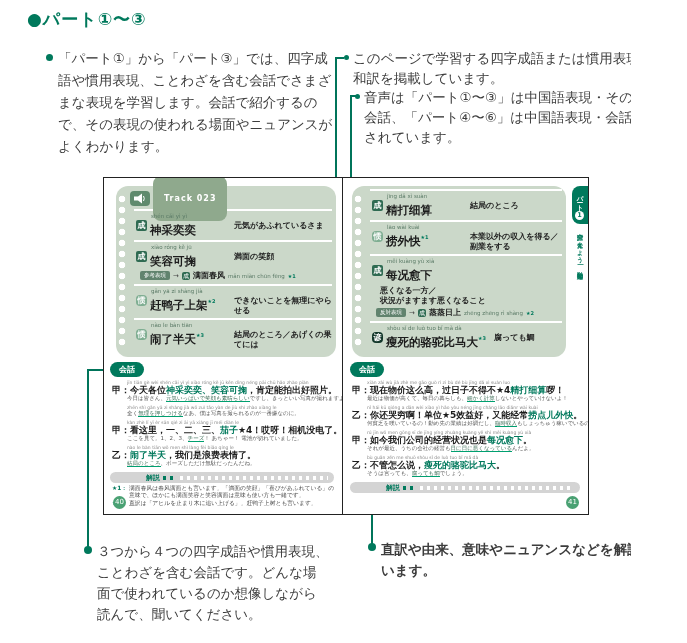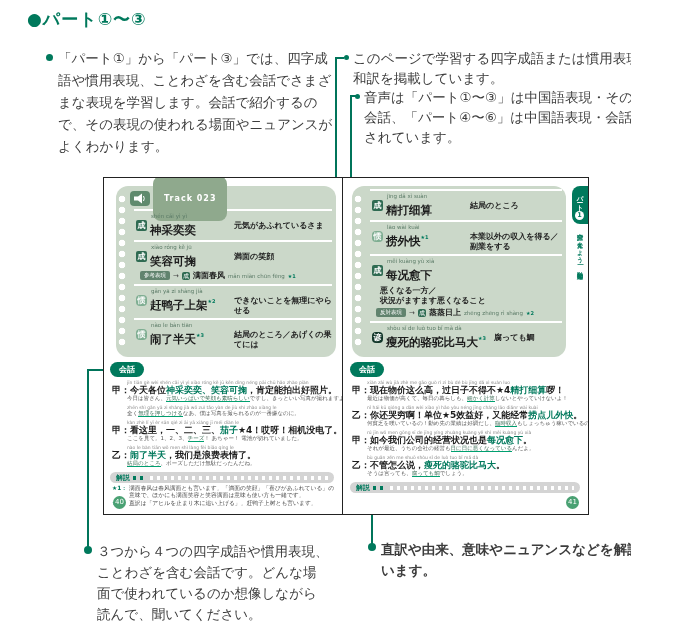--- a/index.html
+++ b/index.html
@@ -48,21 +48,21 @@
   .kbadge{display:inline-block;background:#00795c;color:#fff;font-size:8px;font-weight:bold;
           padding:2px 9px;border-radius:8px;margin:2px 0 0 6px;}
   .kline{margin:3px 0 0 8px;}
   .py{font-size:4.5px;line-height:5px;color:#8a8a8a;margin-left:15px;white-space:nowrap;overflow:hidden;}
   .zh{font-size:9px;line-height:10px;font-weight:bold;color:#1c1c1c;white-space:nowrap;}
   .zh .hl{color:#00795c;}
   .ja{font-size:5.5px;line-height:7px;color:#555;margin-left:15px;white-space:nowrap;}
   .ja .jhl{border-bottom:1px solid #00a070;color:#3a6b55;}
   .kbar{display:flex;align-items:center;gap:3px;background:#d4d4d4;border-radius:6px;height:11px;
         margin:5px 8px 2px 6px;padding:0 6px;}
-  .klabel{color:#00795c;font-weight:bold;font-size:7px;white-space:nowrap;}
+  .klabel{color:#00795c;font-weight:bold;font-size:7px;white-space:nowrap;margin-left:30px;}
   .dg{width:14px;height:4px;background:repeating-linear-gradient(90deg,#00795c 0 3px,rgba(0,0,0,0) 3px 7px);}
   .dw{flex:1;height:4px;background:repeating-linear-gradient(90deg,#fff 0 3px,rgba(0,0,0,0) 3px 7px);}
   .note{display:flex;font-size:5.8px;line-height:7.2px;color:#4a4a4a;margin:1px 6px 0 8px;}
   .star{color:#00795c;font-weight:bold;margin-right:2px;white-space:nowrap;}
   .pageno{position:absolute;bottom:5px;width:13px;height:13px;border-radius:50%;background:#4aa173;
           color:#fff;font-size:7px;line-height:13px;text-align:center;}
   .page-l .pageno{left:9px;} .page-r .pageno{right:9px;}
   .tab{position:absolute;right:0;top:8px;width:17px;display:flex;flex-direction:column;align-items:center;}
   .tab-head{background:#00795c;border-radius:8px 0 0 8px;width:16px;padding:5px 0 4px;display:flex;
             flex-direction:column;align-items:center;gap:2px;}

